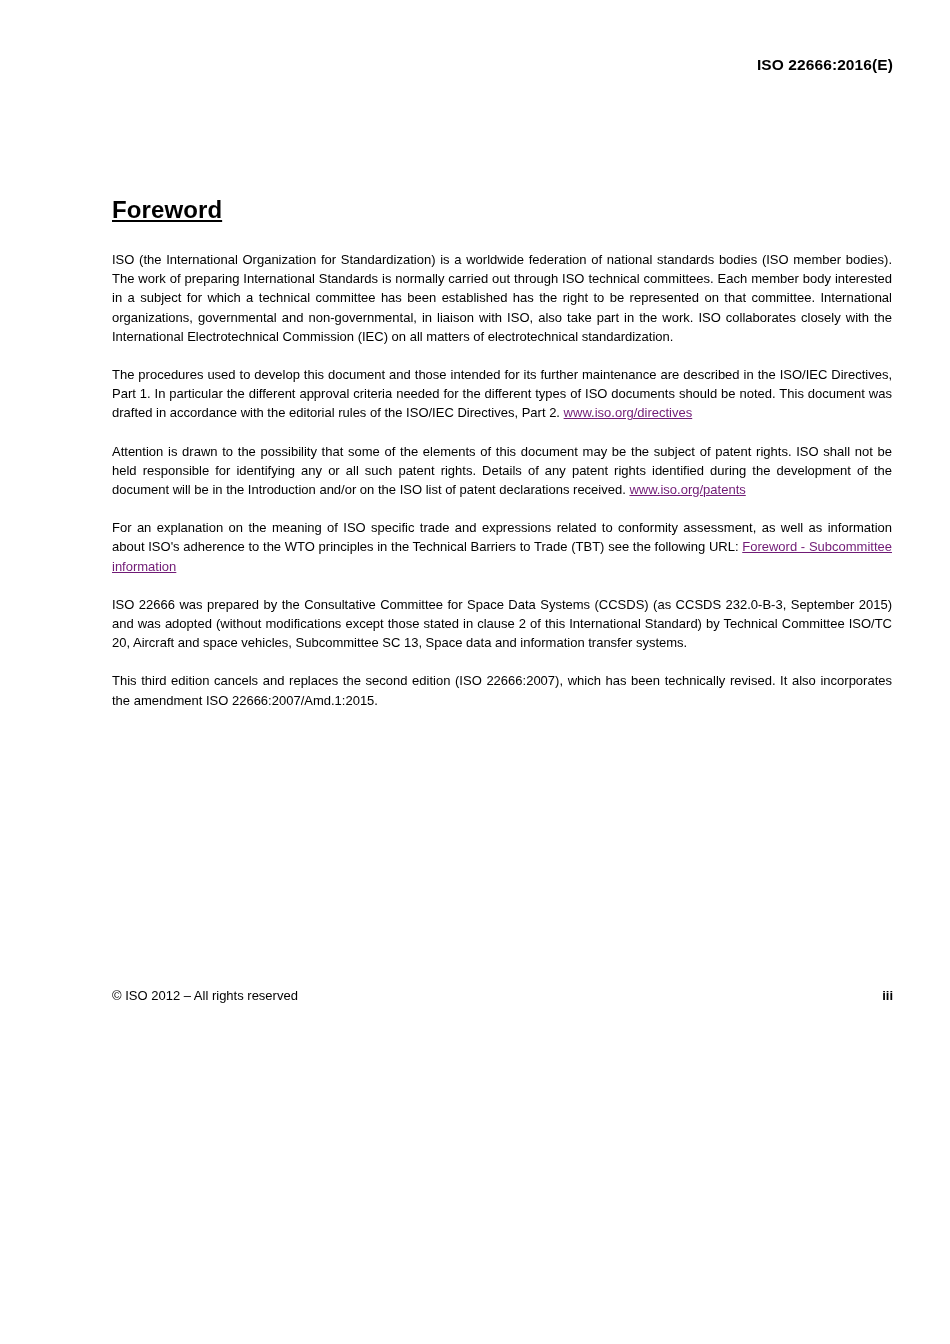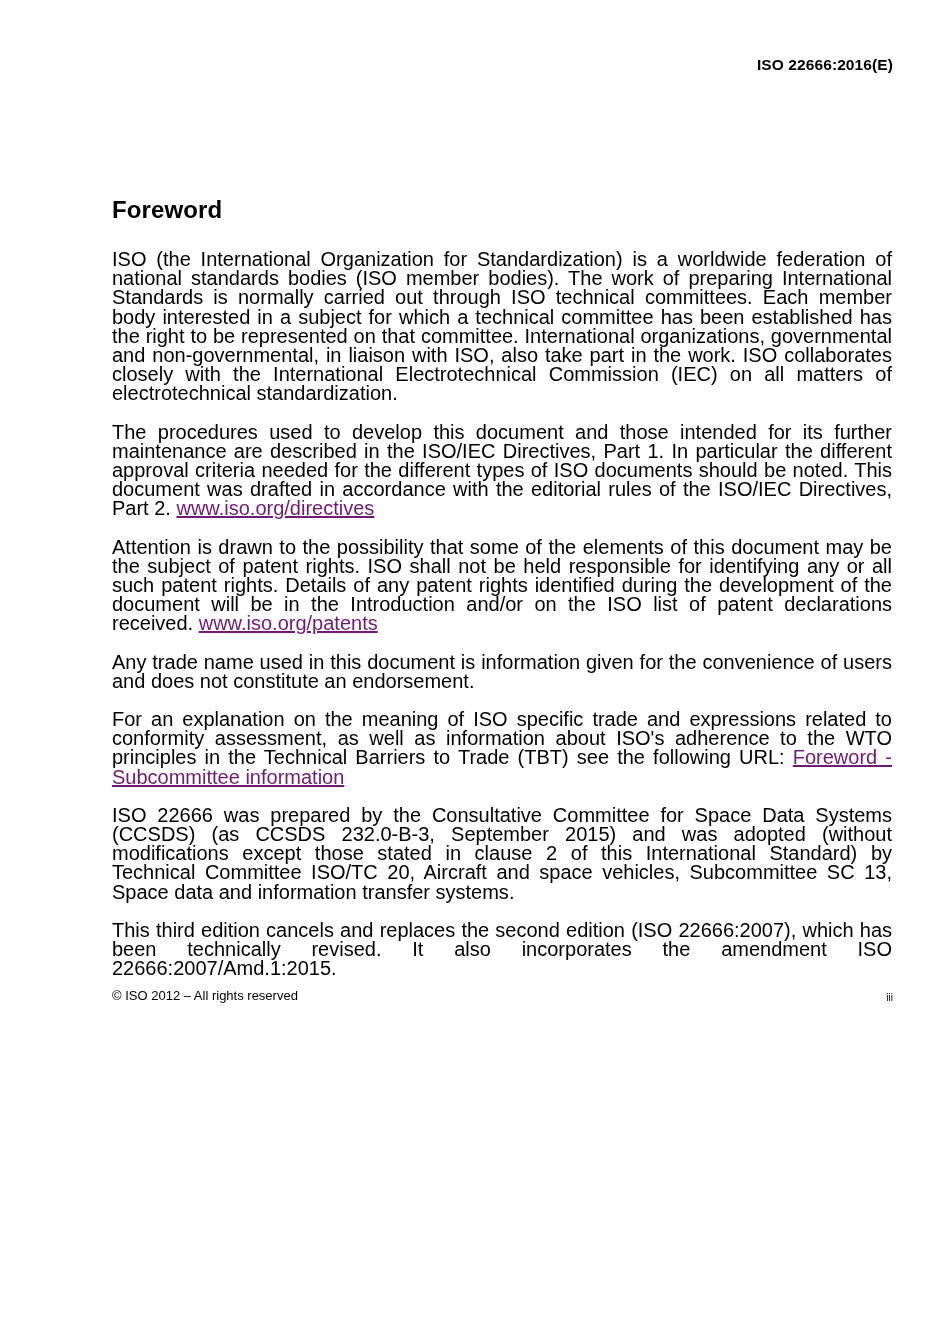--- a/index.html
+++ b/index.html
@@ -35,23 +35,24 @@
     position: absolute;
     left: 112px;
     top: 196px;
     width: 780px;
   }
   h1.title {
     font-size: 24px;
     font-weight: bold;
     margin: 0 0 26px 0;
     letter-spacing: 0.1px;
+    text-decoration: underline;
   }
   p.para {
-    font-size: 20px;
+    font-size: 13px;
     line-height: 19.2px;
     text-align: justify;
     margin: 0 0 19px 0;
     hyphens: none;
   }
   p.para:last-child {
     margin-bottom: 0;
   }
   .link {
     color: #701a75;
@@ -64,42 +65,41 @@
   .footer-left {
     position: absolute;
     left: 112px;
     bottom: 49px;
     font-size: 13px;
   }
   .footer-right {
     position: absolute;
     right: 57px;
     bottom: 49px;
-    font-size: 10px;
-    font-weight: normal;
+    font-size: 13px;
+    font-weight: bold;
   }
 </style>
 </head>
 <body>
 
 <div class="page">
 
   <div class="header">ISO 22666:2016(E)</div>
 
   <div class="content">
 
     <h1 class="title">Foreword</h1>
 
     <p class="para">ISO (the International Organization for Standardization) is a worldwide federation of national standards bodies (ISO member bodies). The work of preparing International Standards is normally carried out through ISO technical committees. Each member body interested in a subject for which a technical committee has been established has the right to be represented on that committee. International organizations, governmental and non-governmental, in liaison with ISO, also take part in the work. ISO collaborates closely with the International Electrotechnical Commission (IEC) on all matters of electrotechnical standardization.</p>
 
     <p class="para"><span>The procedures used to develop this document and those intended for its further maintenance are described in the ISO/IEC Directives, Part 1. In particular the different approval criteria needed for the different types of ISO documents should be noted. This document was drafted in accordance with the editorial rules of the ISO/IEC Directives, Part 2. </span><span class="link">www.iso.org/directives</span></p>
 
     <p class="para"><span>Attention is drawn to the possibility that some of the elements of this document may be the subject of patent rights. ISO shall not be held responsible for identifying any or all such patent rights. Details of any patent rights identified during the development of the document will be in the Introduction and/or on the ISO list of patent declarations received.  </span><span class="link">www.iso.org/patents</span></p>
 
-    <p class="para">Any trade name used in this document is information given for the convenience of users and does not constitute an endorsement.</p>
 
     <p class="para"><span>For an explanation on the meaning of ISO specific trade and expressions related to conformity assessment, as well as information about ISO's adherence to the WTO principles in the Technical Barriers to Trade (TBT) see the following URL: </span><span class="link">Foreword - Subcommittee information</span></p>
 
     <p class="para"><span>ISO 22666 was prepared by the Consultative Committee for Space Data Systems (CCSDS) (as CCSDS 232.0-B-3, September 2015) and was adopted (without modifications except those stated in clause 2 of this International Standard) by Technical Committee ISO/TC 20, </span><span class="ital">Aircraft and space vehicles</span><span>, Subcommittee SC 13, </span><span class="ital">Space data and information transfer systems</span><span>.</span></p>
 
     <p class="para">This third edition cancels and replaces the second edition (ISO 22666:2007), which has been technically revised. It also incorporates the amendment ISO 22666:2007/Amd.1:2015.</p>
 
   </div>
 
   <div class="footer-left">© ISO 2012 – All rights reserved</div>

